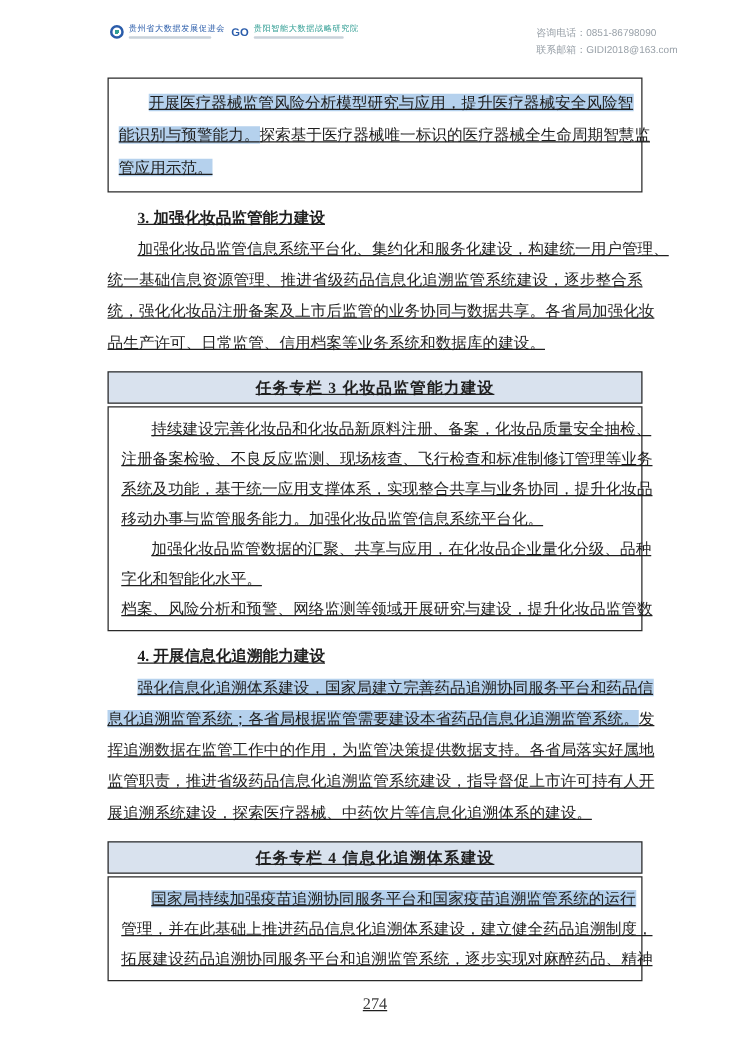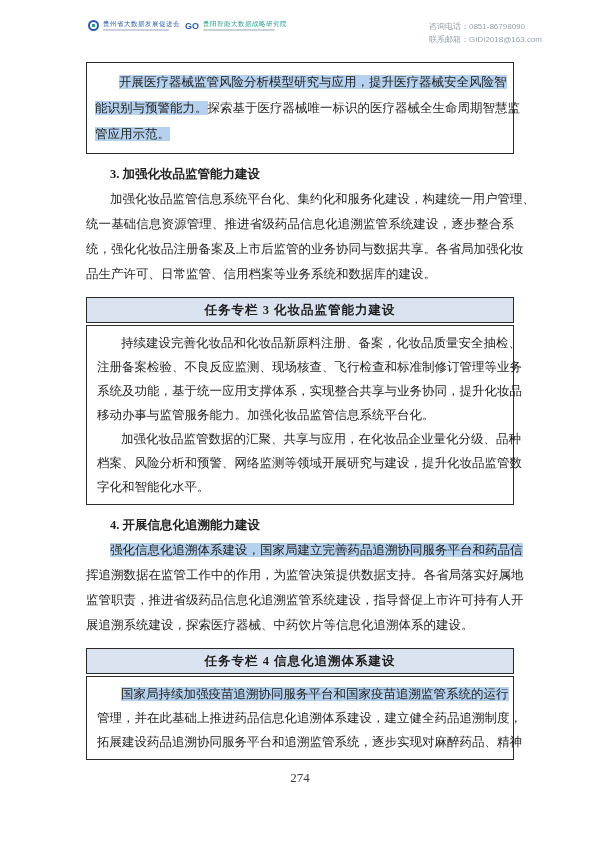--- a/index.html
+++ b/index.html
@@ -20,21 +20,21 @@
   .l-mark b{color:var(--logo-blue,#2a5caa);}
   .l-textcol{display:flex;flex-direction:column;gap:2px;}
   .l-name{font-family:"Liberation Sans",sans-serif;font-size:6.5px;letter-spacing:.5px;
           color:var(--logo-blue,#2a5caa);line-height:7px;}
   .logo-row:nth-child(2) .l-name{color:var(--logo-teal,#2f9d93);}
   .l-sub{height:2px;width:86%;background:#c9d2da;border-radius:1px;}
   .contact{text-align:left;font-family:"Liberation Sans",sans-serif;
            font-size:8px;line-height:13px;color:var(--contact-text,#98a0a8);}
 
   
-  .content{margin:16px 86px 8px 86px;}
+  .content{margin:16px 86px 8px 86px;text-decoration:underline;}
 
   
   .tline{font-size:12.5px;line-height:25px;text-align:justify;text-align-last:justify;
          white-space:nowrap;}
   .tline.end{text-align-last:left;}
   .tline.ind{text-indent:24px;}
   .hl{background:var(--highlight,#b5d1ed);}
 
   
   .box1{border:1px solid var(--border,#2a2a2a);padding:6px 8px;}
@@ -102,28 +102,29 @@
       </div>
 
     <div class="panel">
       <div class="panel-hd">任务专栏 3 化妆品监管能力建设</div>
       <div class="panel-bd">
           <div class="tline ind"><span>持续建设完善化妆品和化妆品新原料注册、备案，化妆品质量安全抽检、</span></div>
           <div class="tline"><span>注册备案检验、不良反应监测、现场核查、飞行检查和标准制修订管理等业务</span></div>
           <div class="tline"><span>系统及功能，基于统一应用支撑体系，实现整合共享与业务协同，提升化妆品</span></div>
           <div class="tline end"><span>移动办事与监管服务能力。加强化妆品监管信息系统平台化。</span></div>
           <div class="tline ind"><span>加强化妆品监管数据的汇聚、共享与应用，在化妆品企业量化分级、品种</span></div>
+          <div class="tline end"><span>字化和智能化水平。</span></div>
           <div class="tline"><span>档案、风险分析和预警、网络监测等领域开展研究与建设，提升化妆品监管数</span></div>
-          <div class="tline end"><span>字化和智能化水平。</span></div>
         </div>
     </div>
 
     <div class="heading">4. 开展信息化追溯能力建设</div>
     <div class="para">
         <div class="tline ind"><span class="hl">强化信息化追溯体系建设，国家局建立完善药品追溯协同服务平台和药品信</span></div>
+        <div class="tline"><span class="hl">息化追溯监管系统；各省局根据监管需要建设本省药品信息化追溯监管系统。</span><span>发</span></div>
         <div class="tline"><span>挥追溯数据在监管工作中的作用，为监管决策提供数据支持。各省局落实好属地</span></div>
         <div class="tline"><span>监管职责，推进省级药品信息化追溯监管系统建设，指导督促上市许可持有人开</span></div>
         <div class="tline end"><span>展追溯系统建设，探索医疗器械、中药饮片等信息化追溯体系的建设。</span></div>
       </div>
 
     <div class="panel">
       <div class="panel-hd">任务专栏 4 信息化追溯体系建设</div>
       <div class="panel-bd">
           <div class="tline ind"><span class="hl">国家局持续加强疫苗追溯协同服务平台和国家疫苗追溯监管系统的运行</span></div>
           <div class="tline"><span>管理，并在此基础上推进药品信息化追溯体系建设，建立健全药品追溯制度，</span></div>

